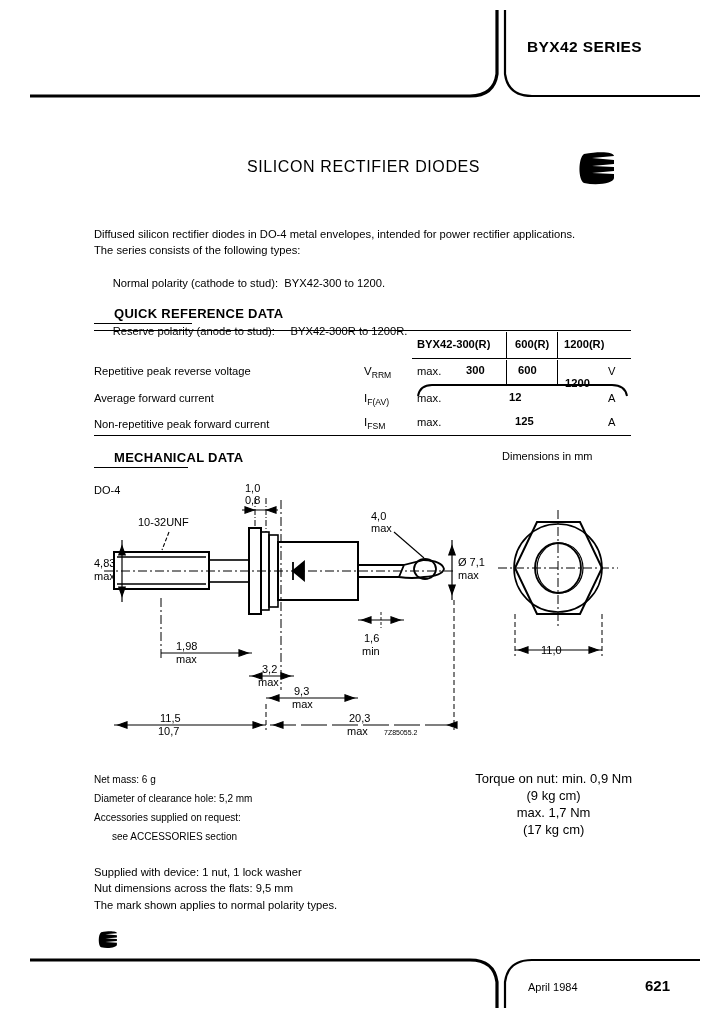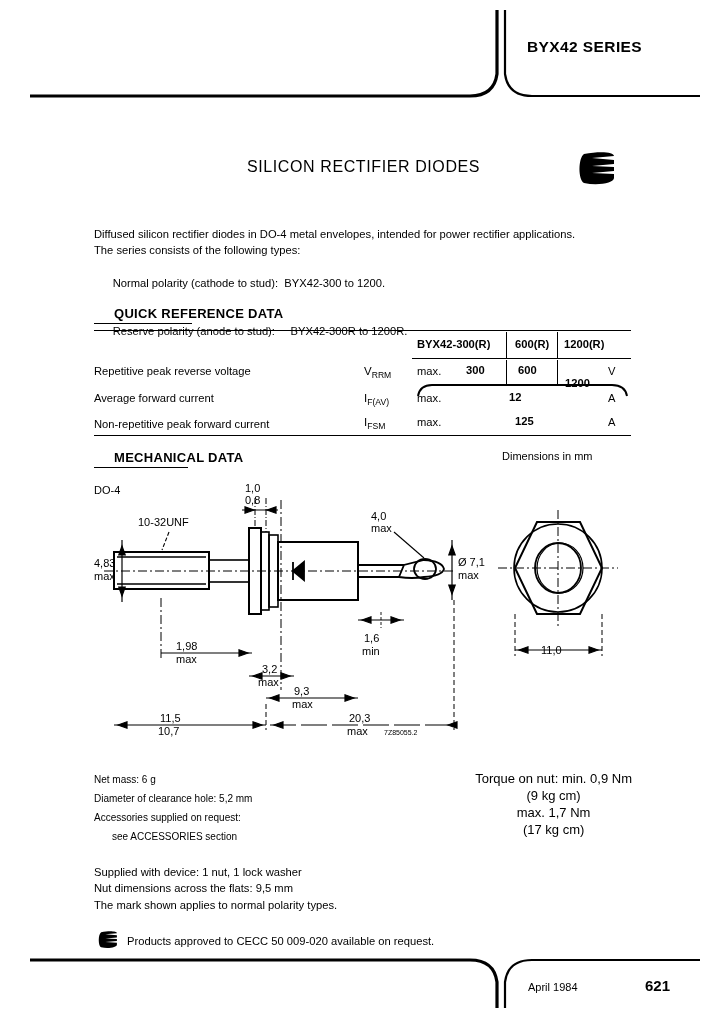--- a/index.html
+++ b/index.html
@@ -439,21 +439,20 @@
   <div class="supply-block">
     <div>Supplied with device: 1 nut, 1 lock washer</div>
     <div>Nut dimensions across the flats: 9,5 mm</div>
   </div>
   <div class="mark-note">The mark shown applies to normal polarity types.</div>
 
   <svg class="brand-mark small" viewBox="0 0 40 38">
     <path d="M 6 4 C 22 1 36 2 36 6 L 14 8 L 36 10 L 36 14 L 14 16 L 36 17 L 36 21
              L 14 23 L 36 24 L 36 28 C 36 33 20 36 6 33 C 0 30 0 8 6 4 Z" fill="#000"></path>
   </svg>
-  <div class="cecc-note">Products approved to CECC 50 009-020 available on request.</div>
 
   <svg class="footer-svg" viewBox="0 0 720 62">
     <path d="M 30 10 L 470 10 Q 494 10 497 32 L 497 58" fill="none" stroke="#000" stroke-width="3.2"></path>
     <path d="M 505 58 L 505 32 Q 508 10 532 10 L 700 10" fill="none" stroke="#000" stroke-width="2.2"></path>
   </svg>
   <div class="footer-date">April 1984</div>
   <div class="footer-page">621</div>
 
 </div>
 

